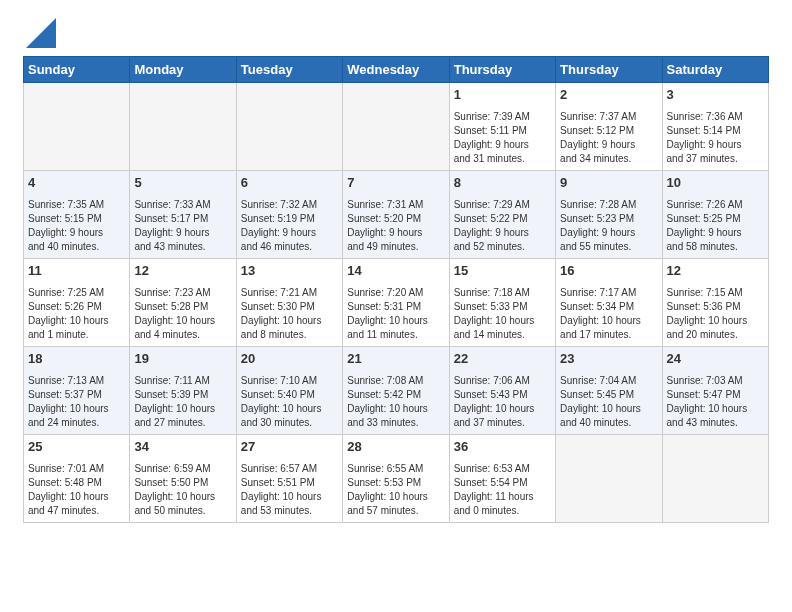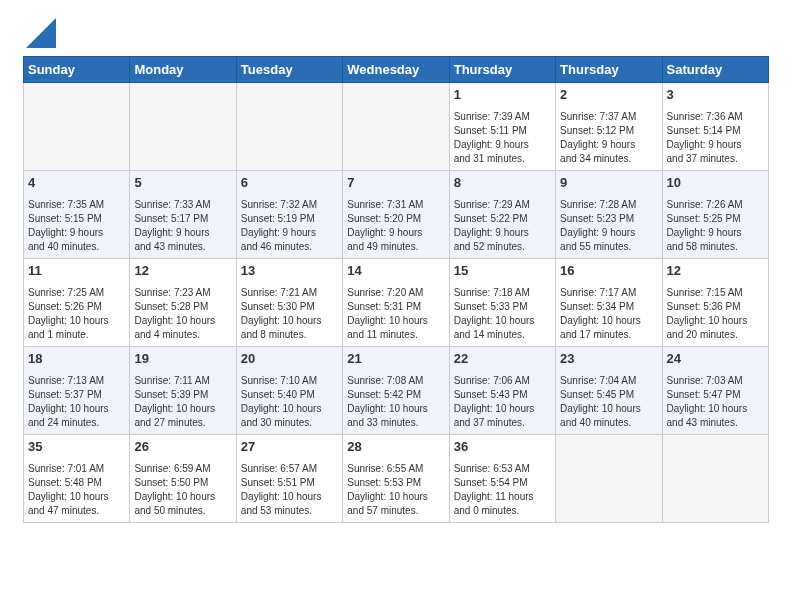--- a/index.html
+++ b/index.html
@@ -239,25 +239,25 @@
             <span class="day-num">23</span>
             <div class="day-info">Sunrise: 7:04 AM<br>Sunset: 5:45 PM<br>Daylight: 10 hours<br>and 40 minutes.</div>
           </td>
           <td>
             <span class="day-num">24</span>
             <div class="day-info">Sunrise: 7:03 AM<br>Sunset: 5:47 PM<br>Daylight: 10 hours<br>and 43 minutes.</div>
           </td>
         </tr>
         <tr>
           <td>
-            <span class="day-num">35</span>
+            <span class="day-num">25</span>
             <div class="day-info">Sunrise: 7:01 AM<br>Sunset: 5:48 PM<br>Daylight: 10 hours<br>and 47 minutes.</div>
           </td>
           <td>
-            <span class="day-num">26</span>
+            <span class="day-num">34</span>
             <div class="day-info">Sunrise: 6:59 AM<br>Sunset: 5:50 PM<br>Daylight: 10 hours<br>and 50 minutes.</div>
           </td>
           <td>
             <span class="day-num">27</span>
             <div class="day-info">Sunrise: 6:57 AM<br>Sunset: 5:51 PM<br>Daylight: 10 hours<br>and 53 minutes.</div>
           </td>
           <td>
             <span class="day-num">28</span>
             <div class="day-info">Sunrise: 6:55 AM<br>Sunset: 5:53 PM<br>Daylight: 10 hours<br>and 57 minutes.</div>
           </td>

